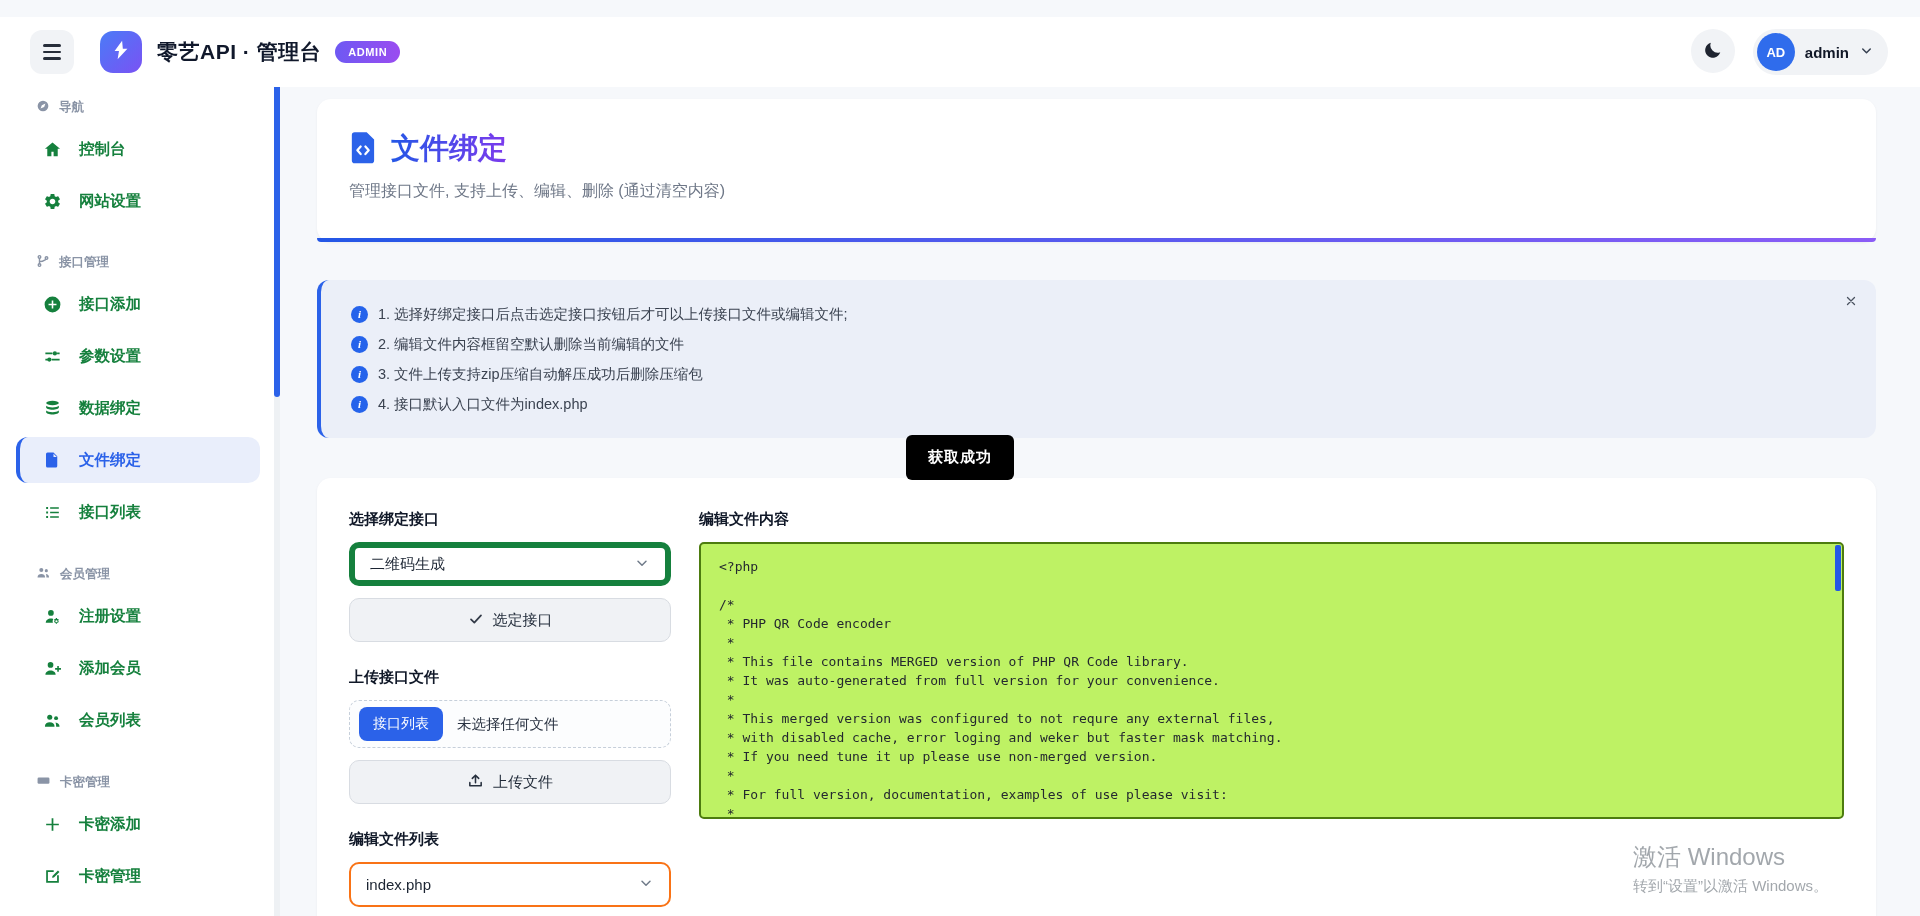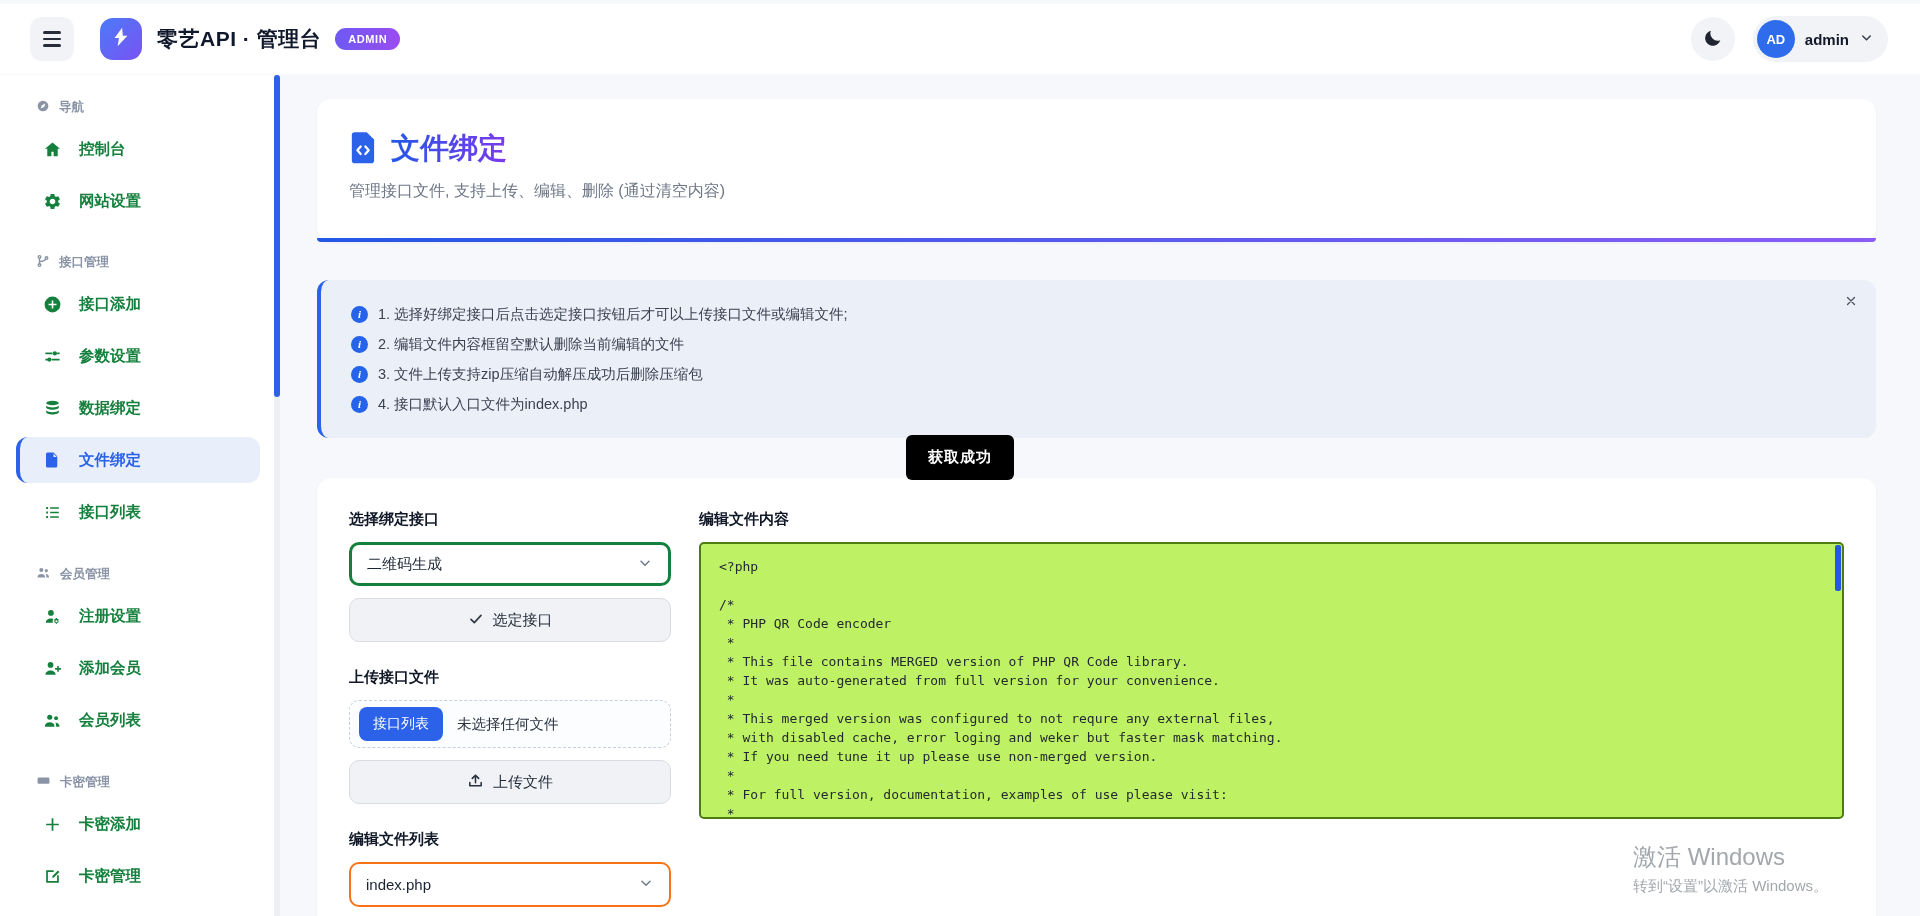--- a/index.html
+++ b/index.html
@@ -3,27 +3,27 @@
 <meta charset="utf-8">
 <style>
   * { box-sizing: border-box; margin: 0; padding: 0; }
   html,body { width:1920px; height:916px; overflow:hidden; }
   body {
     background:#f6f8fb;
     font-family:"Liberation Sans","DejaVu Sans",sans-serif;
     position:relative; color:#1f2937;
   }
   
-  .header{position:absolute;top:4px;left:0;right:0;height:70px;background:#fff;display:flex;align-items:center;padding:0 32px 0 30px;z-index:10;}
+  .header{position:absolute;top:17px;left:0;right:0;height:70px;background:#fff;display:flex;align-items:center;padding:0 32px 0 30px;z-index:10;}
   .burger{width:44px;height:44px;border-radius:12px;background:#f1f3f6;border:none;display:flex;flex-direction:column;justify-content:center;align-items:center;gap:4px;cursor:pointer;}
   .burger span{width:18px;height:2.5px;background:#272e3a;border-radius:2px;}
   .logo{width:42px;height:42px;border-radius:13px;background:linear-gradient(135deg,#4a7bf7,#7a52f4);margin-left:26px;display:flex;align-items:center;justify-content:center;flex:none;}
   .brand{font-size:21px;font-weight:bold;color:#10182b;margin-left:15px;letter-spacing:.5px;}
   .admin-badge{margin-left:14px;padding:5px 13px;border-radius:999px;background:linear-gradient(90deg,#6e59f3,#9a4cf0);color:#fff;font-size:11px;font-weight:bold;letter-spacing:.6px;}
-  .header-right{margin-left:auto;display:flex;align-items:center;gap:18px;}
+  .header-right{margin-left:auto;display:flex;align-items:flex-start;gap:18px;}
   .moon-btn{width:44px;height:44px;border-radius:50%;background:#f1f3f6;border:none;display:flex;align-items:center;justify-content:center;cursor:pointer;}
   .user-pill{height:46px;background:#f1f3f6;border-radius:24px;display:flex;align-items:center;padding:4px 14px 4px 4px;gap:10px;cursor:pointer;}
   .avatar{width:38px;height:38px;border-radius:50%;background:#2f6cec;color:#fff;font-size:13px;font-weight:bold;display:flex;align-items:center;justify-content:center;}
   .user-name{font-size:15px;font-weight:bold;color:#111827;}
   
   .sidebar{position:absolute;top:75px;left:0;width:280px;bottom:0;background:#fff;z-index:5;}
   .sb-track{position:absolute;top:0;right:0;width:6px;bottom:0;background:#eef1f4;}
   .sb-thumb{position:absolute;top:0;right:0;width:6px;height:322px;background:#2b62e9;border-radius:3px;}
   .sec{display:flex;align-items:center;gap:9px;margin:30px 0 10px 36px;font-size:12.5px;font-weight:bold;color:#8a94a6;}
   .sidebar .sec:first-child{margin-top:24px;}
@@ -43,21 +43,21 @@
   
   .alert{margin-top:38px;background:#ebeff8;border-left:4px solid #2b62e9;border-radius:12px;padding:24px 30px 14px;position:relative;}
   .alert-line{display:flex;align-items:center;gap:10px;margin-bottom:10px;font-size:14.5px;line-height:20px;color:#3a4250;}
   .info-dot{width:17px;height:17px;flex:none;border-radius:50%;background:#2563eb;color:#fff;font-size:11px;font-weight:bold;font-style:italic;font-family:"Liberation Serif","DejaVu Serif",serif;display:flex;align-items:center;justify-content:center;}
   .alert-close{position:absolute;top:14px;right:18px;background:none;border:none;cursor:pointer;line-height:0;}
   
   .form-card{margin-top:40px;padding:32px;display:flex;gap:28px;height:600px;}
   .col-left{width:322px;flex:none;}
   .col-right{flex:1;min-width:0;}
   .field-label{font-size:15px;font-weight:bold;color:#101828;margin-bottom:13px;}
-  .select{height:44px;border:3px solid #15803d;border-radius:10px;background:#fff;display:flex;align-items:center;justify-content:space-between;padding:0 15px;font-size:15px;color:#1b2432;margin-bottom:12px;cursor:pointer;}
+  .select{height:44px;border:6px solid #15803d;border-radius:10px;background:#fff;display:flex;align-items:center;justify-content:space-between;padding:0 15px;font-size:15px;color:#1b2432;margin-bottom:12px;cursor:pointer;}
   .select.focused{border:2px solid #f97316;height:45px;}
   .btn-secondary{width:100%;height:44px;background:#f0f2f5;border:1px solid #d8dce2;border-radius:10px;display:flex;align-items:center;justify-content:center;gap:9px;font-size:15px;color:#1f2937;cursor:pointer;}
   .mb26{margin-bottom:26px;} .mb14{margin-bottom:14px;}
   .file-box{height:48px;border:1px dashed #c6cfda;border-radius:10px;background:#fcfdfe;display:flex;align-items:center;padding:0 9px;gap:14px;margin-bottom:12px;}
   .file-btn{background:#2b62e9;color:#fff;font-size:14px;border:none;border-radius:8px;padding:8px 14px;cursor:pointer;flex:none;}
   .file-none{font-size:14.5px;color:#2a3342;}
   .editor{height:277px;border:2px solid #4d7c0f;border-radius:5px;background:#bef264;position:relative;padding:13px 18px;overflow:hidden;cursor:text;}
   .editor pre{font-family:"DejaVu Sans Mono","Liberation Mono",monospace;font-size:13px;line-height:19px;color:#24292f;}
   .editor-thumb{position:absolute;top:1px;right:1px;width:6px;height:46px;background:#2457e6;border-radius:2px;}
   

